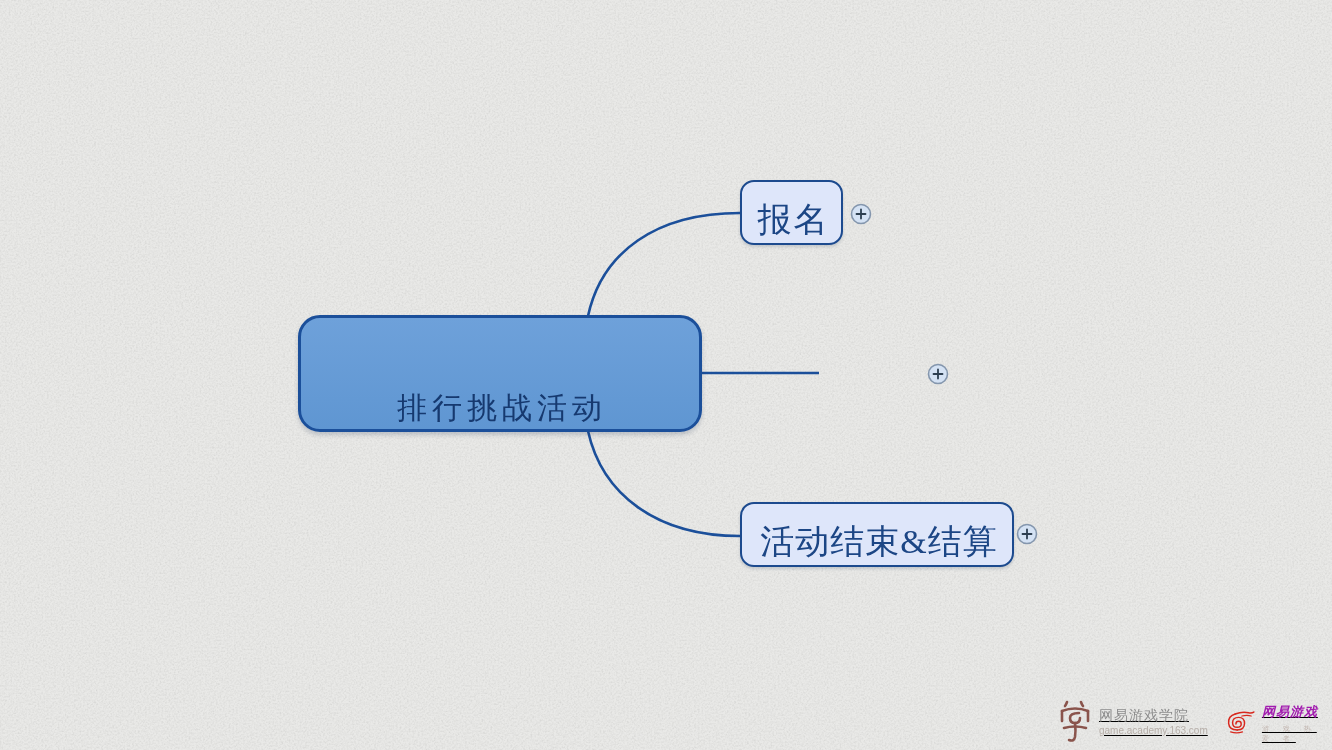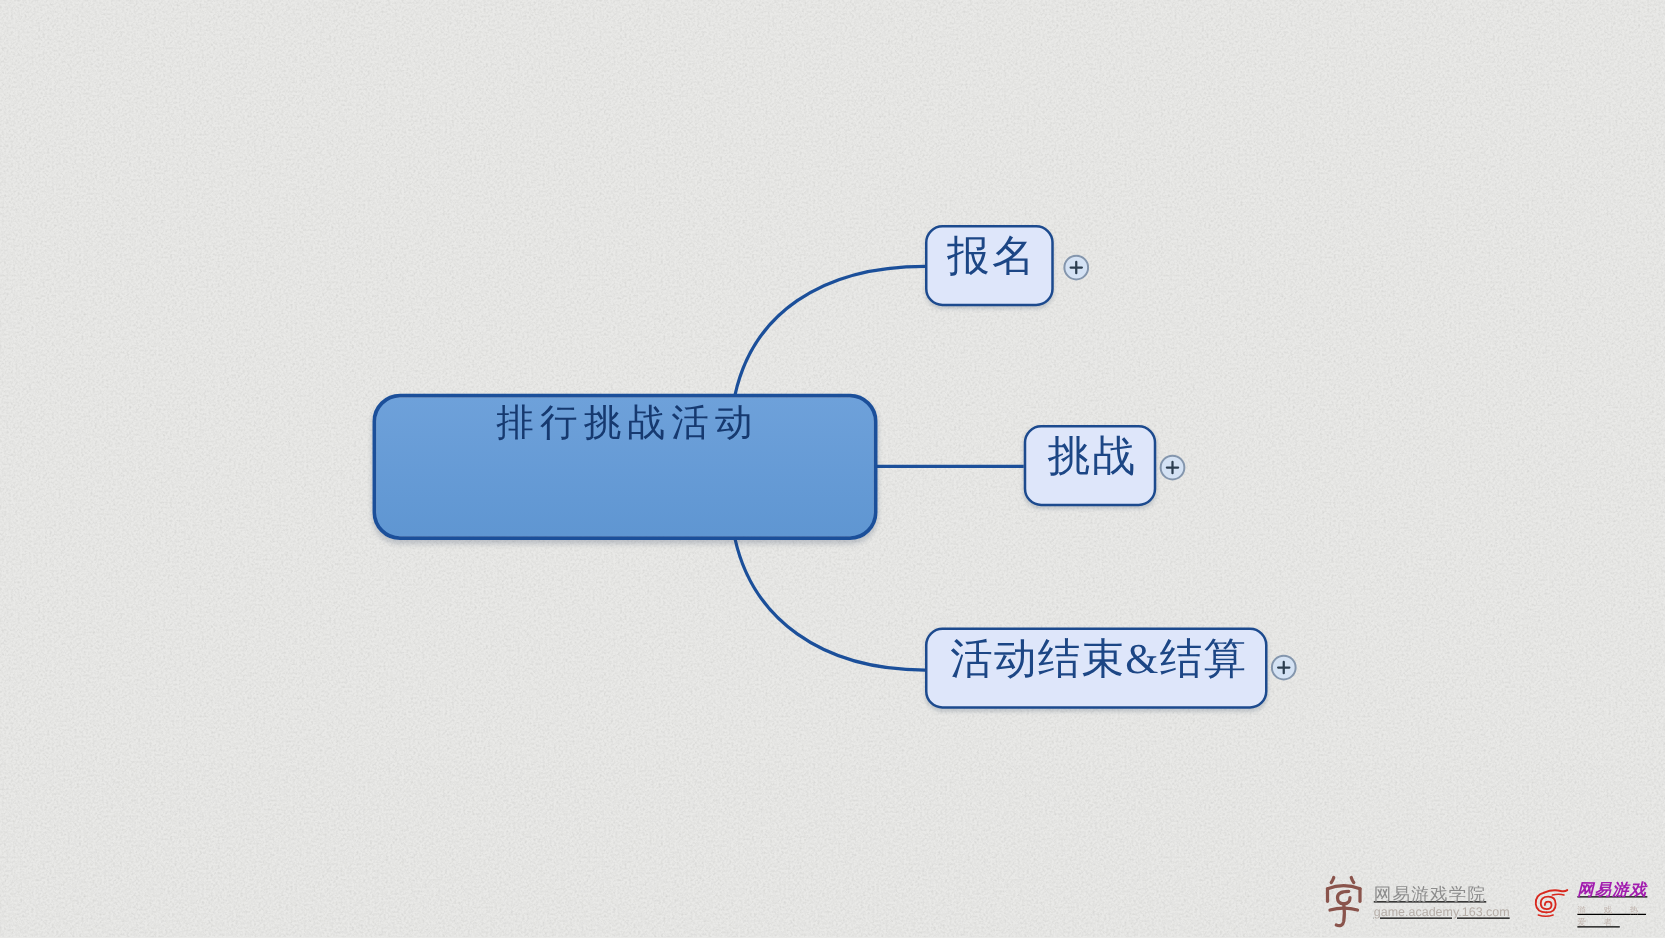--- a/index.html
+++ b/index.html
@@ -6,21 +6,21 @@
   body{
     width:1332px;height:750px;overflow:hidden;
     font-family:"Liberation Sans","DejaVu Sans",sans-serif;
     background:#e9e9e7;
   }
   .stage{position:relative;width:1332px;height:750px;background:#e9e9e7;}
   .texture{position:absolute;inset:0;width:100%;height:100%;pointer-events:none;}
   .connectors{position:absolute;inset:0;width:100%;height:100%;pointer-events:none;}
 
   .topic{
-    position:absolute;display:flex;align-items:flex-start;justify-content:center;
+    position:absolute;display:flex;align-items:flex-end;justify-content:center;
     box-sizing:border-box;cursor:pointer;
     font-family:"Liberation Serif","DejaVu Serif",serif;
   }
   .topic-root{
     left:298px;top:315px;width:404px;height:117px;
     background:linear-gradient(180deg,#6ea1da 0%,#5f96d2 100%);
     border:3px solid #1b4f9a;border-radius:22px;
     box-shadow:0 3px 4px rgba(40,60,90,0.22);
     color:#16396f;font-size:30px;letter-spacing:5px;
   }
@@ -74,23 +74,20 @@
   </svg>
 
   <div class="topic topic-root" id="topic-root">
     <span class="topic-label">排行挑战活动</span>
   </div>
 
   <div class="topic topic-child" id="topic-signup">
     <span class="topic-label">报名</span>
   </div>
 
-  <div class="topic topic-child" id="topic-challenge">
-    <span class="topic-label">挑战</span>
-  </div>
 
   <div class="topic topic-child" id="topic-settlement">
     <span class="topic-label">活动结束&amp;结算</span>
   </div>
 
   <button class="expand-btn" id="expand-signup" title="">
     <svg width="22" height="22" viewBox="0 0 22 22" xmlns="http://www.w3.org/2000/svg">
       <circle cx="11" cy="11" r="9.5" fill="#d4e2f4" stroke="#8496ad" stroke-width="1.6"></circle>
       <path d="M 6.5 11 H 15.5 M 11 6.5 V 15.5" stroke="#2c3e50" stroke-width="1.8" stroke-linecap="round"></path>
     </svg>

